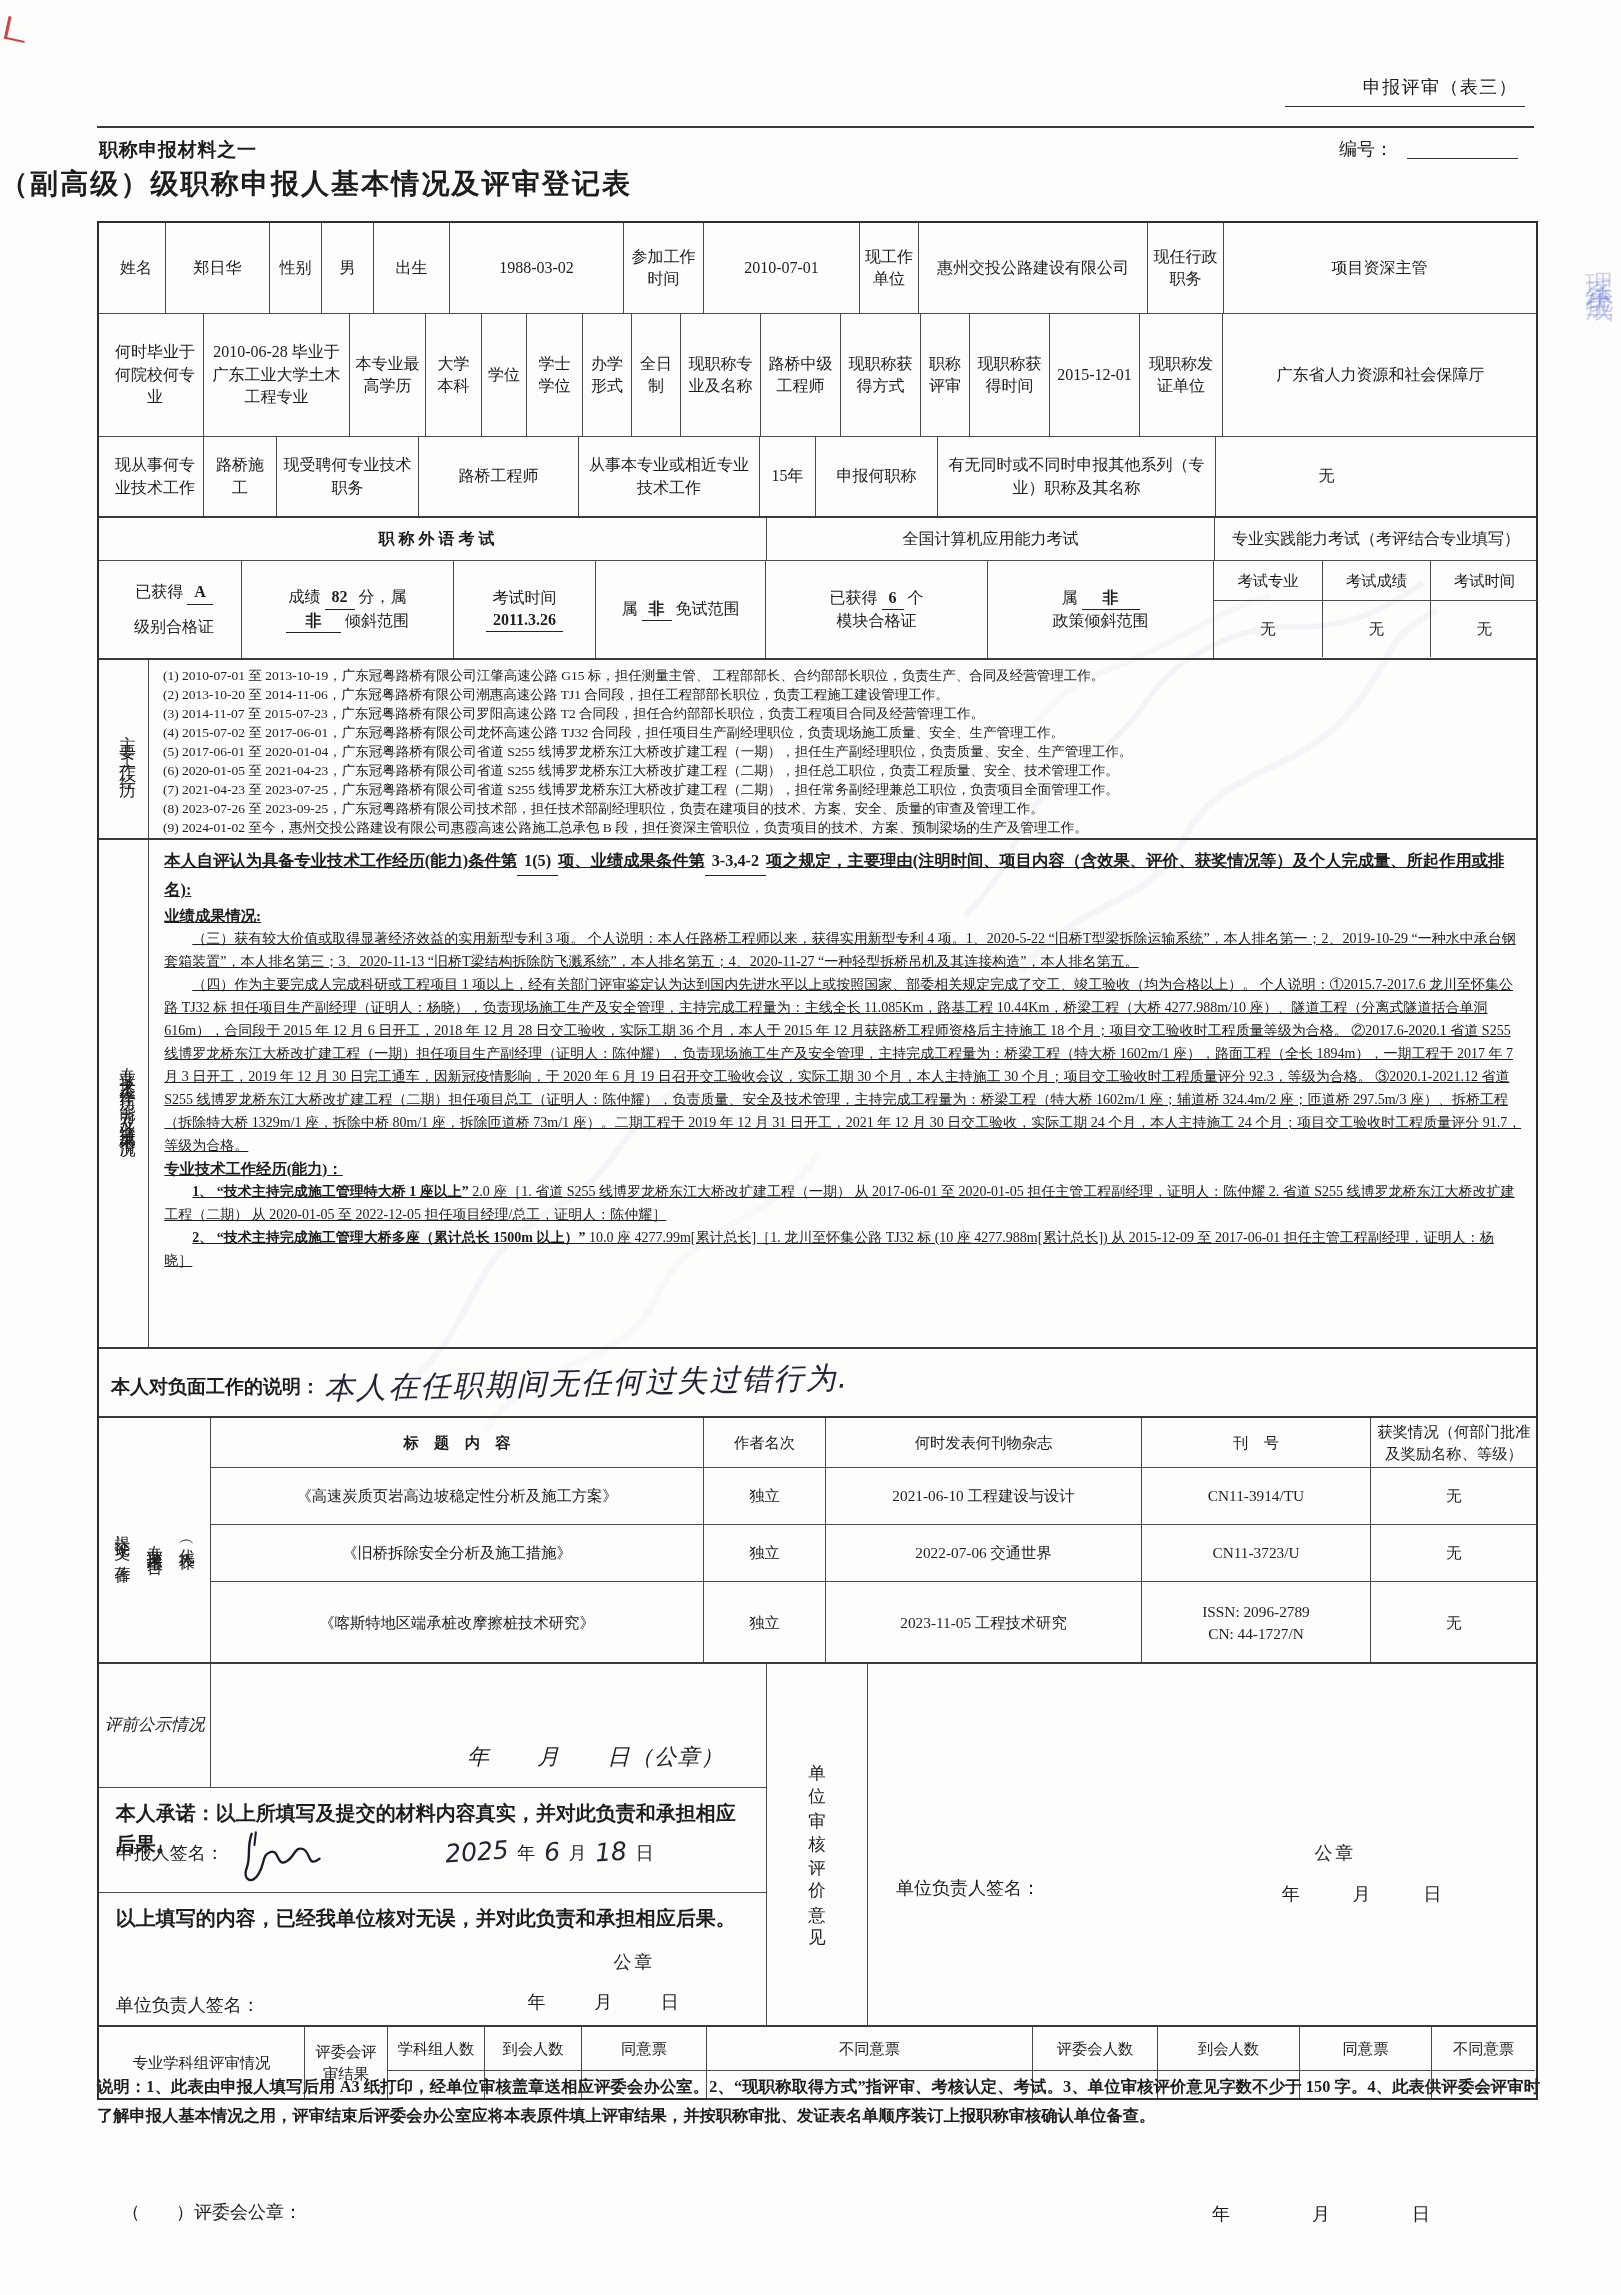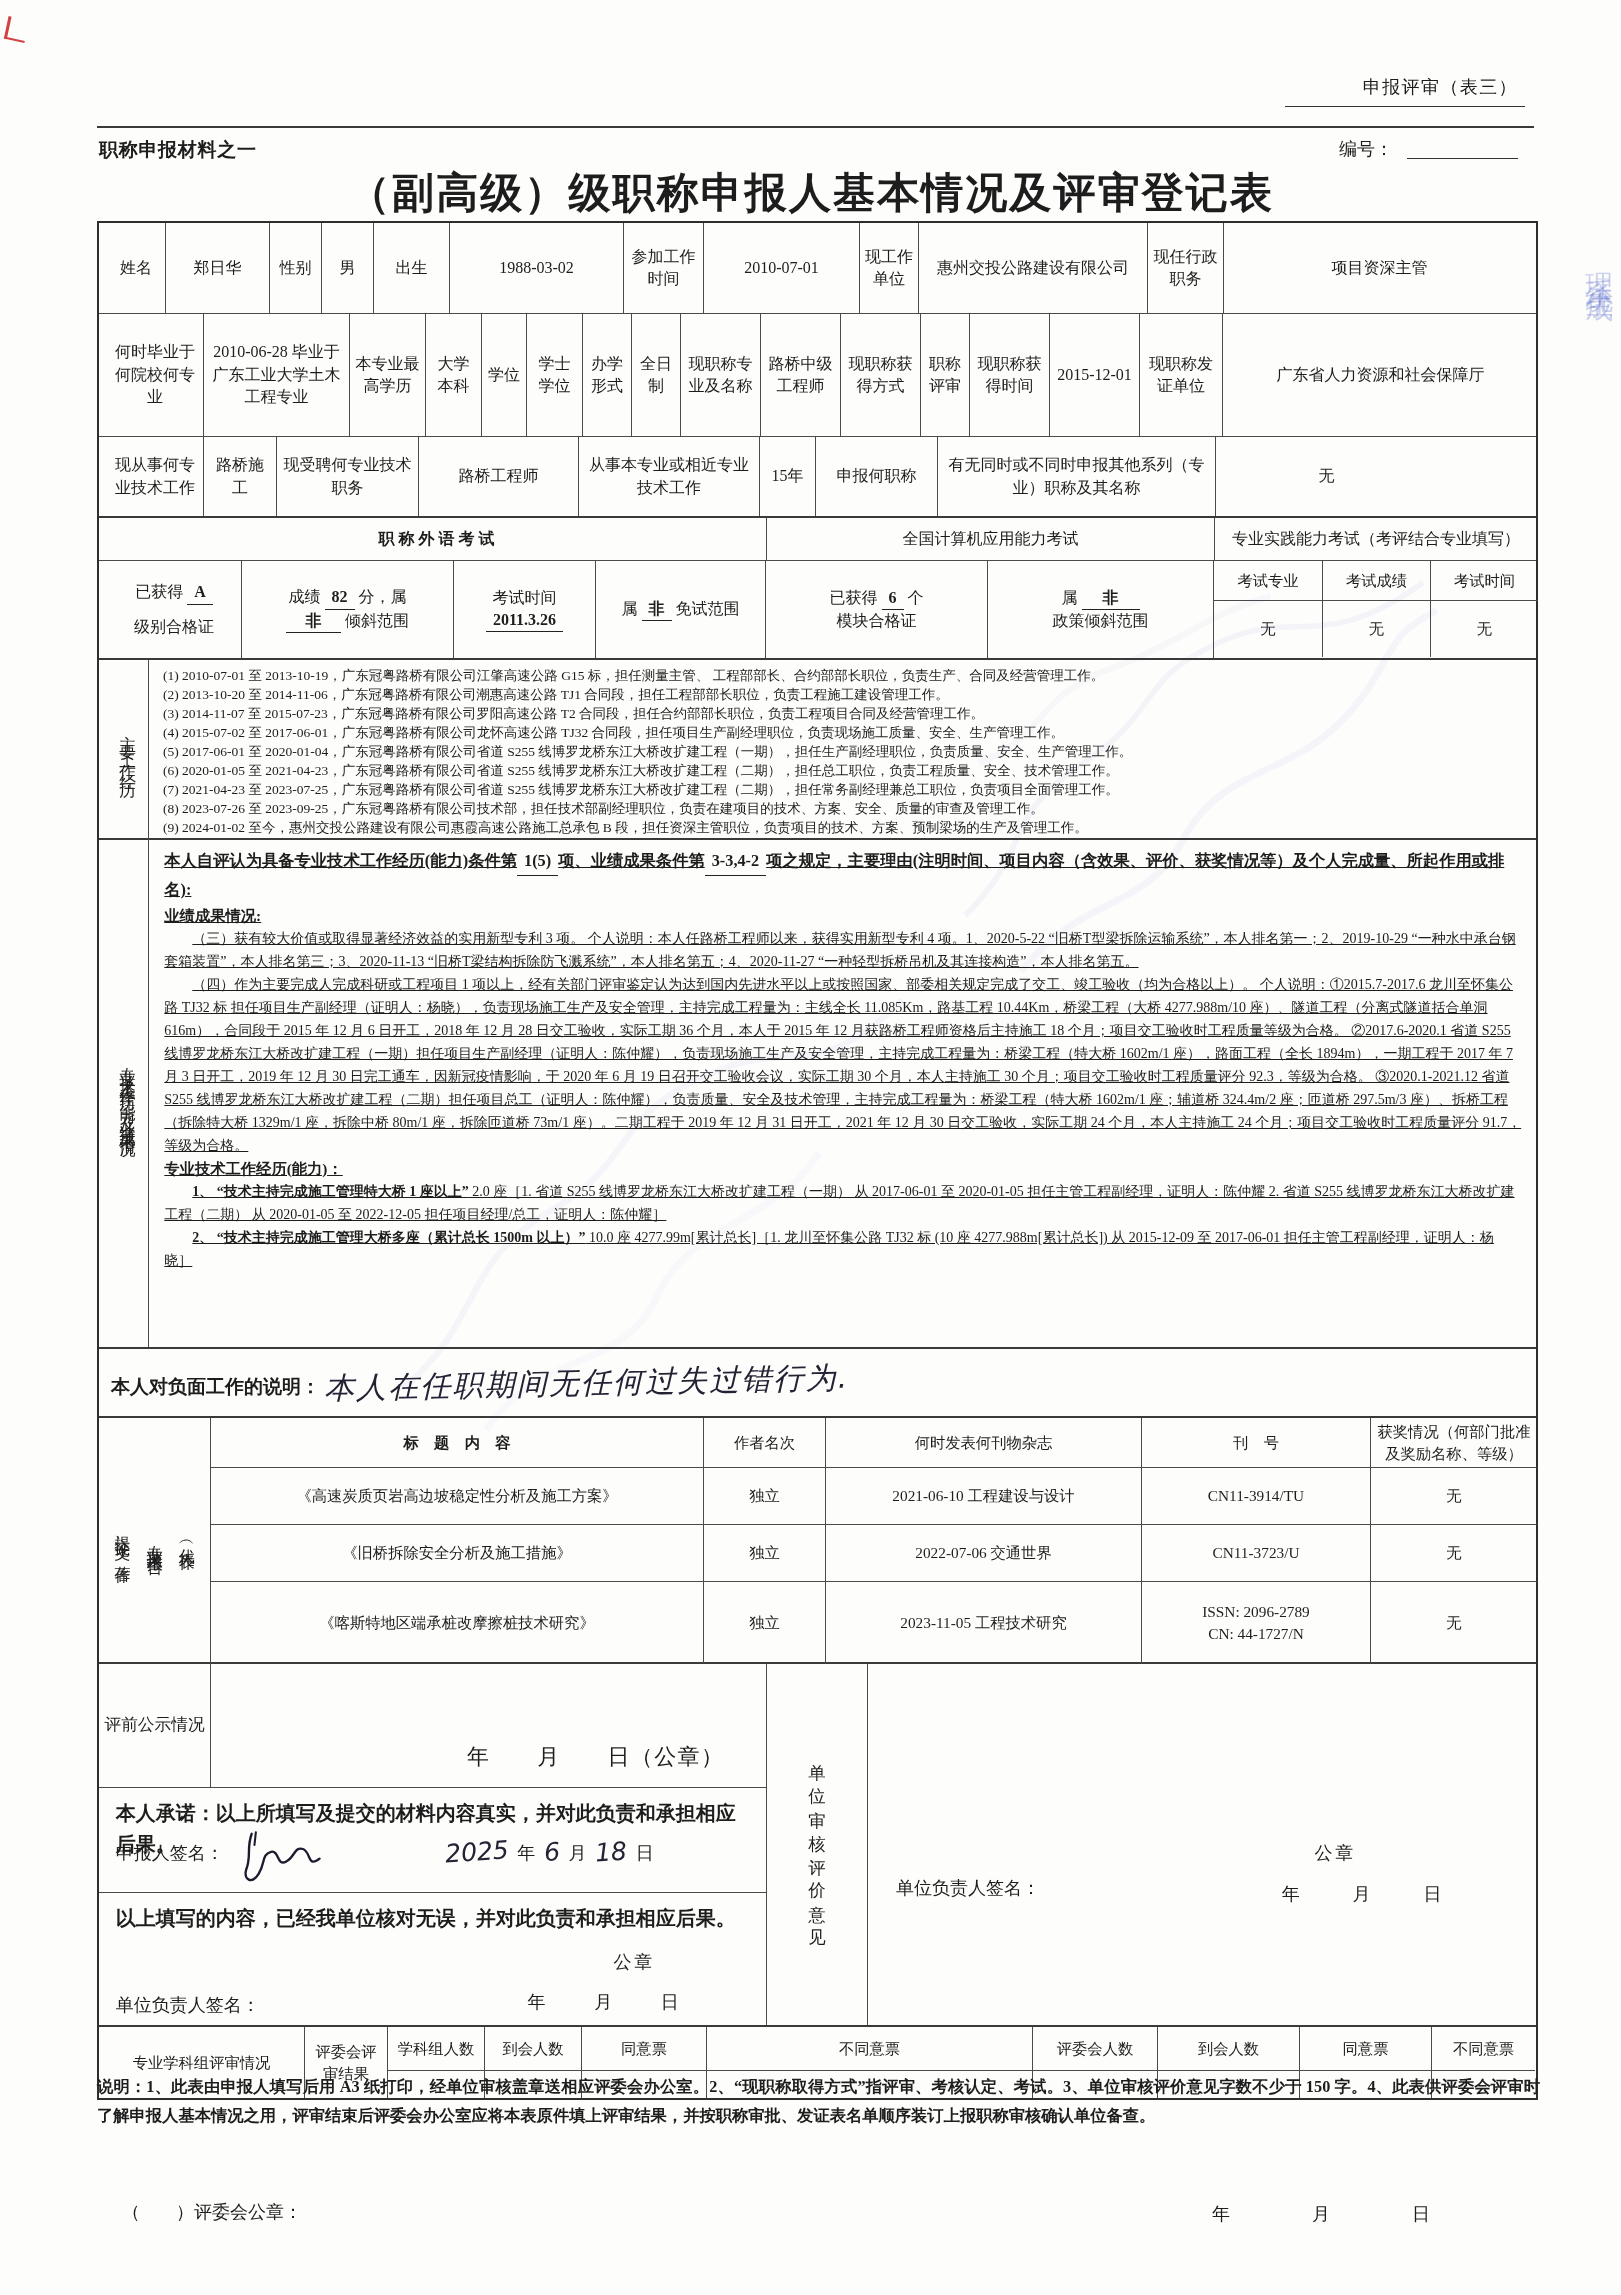--- a/index.html
+++ b/index.html
@@ -10,21 +10,21 @@
   }
   .abs{position:absolute;}
   .u{display:inline-block;border-bottom:1px solid #222;padding:0 7px;font-weight:700;}
   
   .corner-tag{top:75px;right:104px;font-size:18px;letter-spacing:1.4px;}
   .corner-underline{top:106px;right:97px;width:240px;border-bottom:1.4px solid #333;}
   .top-rule{top:126px;left:97px;width:1437px;border-bottom:2.8px solid #3a3a3a;}
   .meta-left{top:137px;left:99px;font-size:19px;font-weight:700;letter-spacing:0.7px;}
   .meta-right{top:137px;right:229px;font-size:18px;}
   .meta-blank{top:158px;right:104px;width:111px;border-bottom:1.4px solid #333;}
-  .doc-title{top:165px;left:0;width:100%;text-align:center;font-size:42px;font-weight:700;letter-spacing:2.1px;}
+  .doc-title{top:165px;left:0;width:100%;font-size:28px;font-weight:700;letter-spacing:2.1px;}
   
   .tbl{position:absolute;left:97px;top:221px;width:1437px;border:2.1px solid #2e2e2e;background:transparent;}
   .row{display:grid;border-top:0.7px solid #4a4a4a;}
   .row.first{border-top:none;}
   .row.thick{border-top:2.1px solid #3a3a3a;}
   .c{border-left:0.7px solid #4a4a4a;display:flex;flex-direction:column;align-items:center;justify-content:center;
      text-align:center;padding:2.8px 4.2px;font-size:16px;line-height:1.4;box-sizing:border-box;}
   .c.nol{border-left:none;padding-left:12px;}
   .vlabel{writing-mode:vertical-lr;text-orientation:upright;letter-spacing:9.7px;font-size:16.7px;}
   .pre{white-space:pre-line;}
@@ -48,21 +48,21 @@
      text-align:center;font-size:15.3px;padding:2.8px 5.6px;box-sizing:border-box;}
   .pubs > .r1{border-top:none;}
   .pubs > .c1{border-left:none;}
   .sidelabels{flex-direction:row;gap:9.7px;grid-row:1/5;}
   .sidelabels span{writing-mode:vertical-lr;text-orientation:upright;font-size:16px;letter-spacing:2.8px;}
   .ptitle{justify-content:flex-start;text-align:left;}
   
   .bottomgrid{display:grid;grid-template-columns:667px 101px 670px;grid-template-rows:361px;}
   .bg-left{display:flex;flex-direction:column;}
   .bg-left > div{box-sizing:border-box;}
-  .prerow{display:grid;grid-template-columns:111px 555px;height:132px;border-bottom:0.7px solid #4a4a4a;}
+  .prerow{display:grid;grid-template-columns:111px 555px;height:132px;border-bottom:0.7px solid #4a4a4a;font-style:italic;}
   .prerow .plabel{display:flex;align-items:center;justify-content:center;border-right:0.7px solid #4a4a4a;font-size:16.7px;line-height:1.7;}
   .prerow .pcontent{position:relative;}
   .predate{position:absolute;bottom:15.3px;left:257px;font-size:22px;letter-spacing:1.4px;}
   .promise{height:111px;border-bottom:0.7px solid #4a4a4a;position:relative;padding:9.7px 16.7px;box-sizing:border-box;}
   .promise-text{font-size:20px;font-weight:700;line-height:31px;text-align:left;}
   .sigrow{position:absolute;bottom:7px;left:16.7px;width:625px;font-size:18px;}
   .unitcheck{height:139px;position:relative;padding:9.7px 16.7px;box-sizing:border-box;}
   .seal-label{position:absolute;right:111px;bottom:51px;font-size:18px;letter-spacing:2.8px;}
   .unit-sign{position:absolute;left:16.7px;bottom:8.3px;font-size:18px;}
   .unit-date{position:absolute;right:83px;bottom:11px;font-size:18px;letter-spacing:4.2px;}

